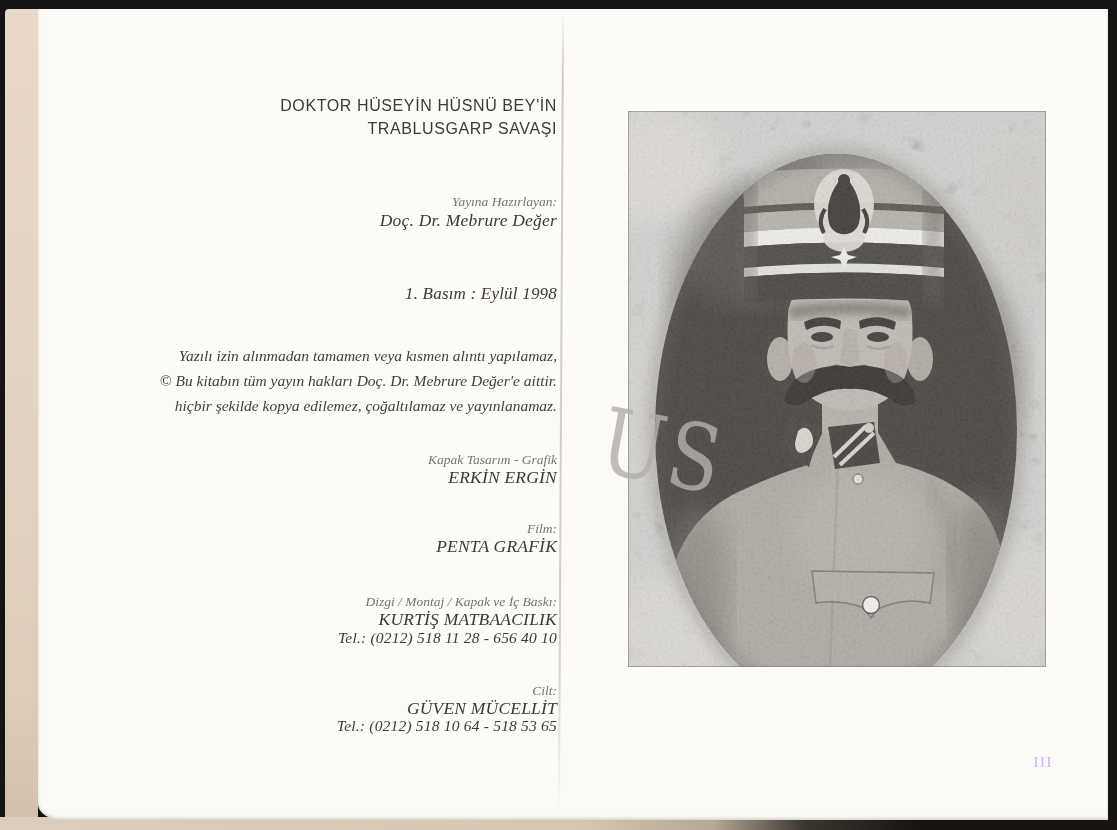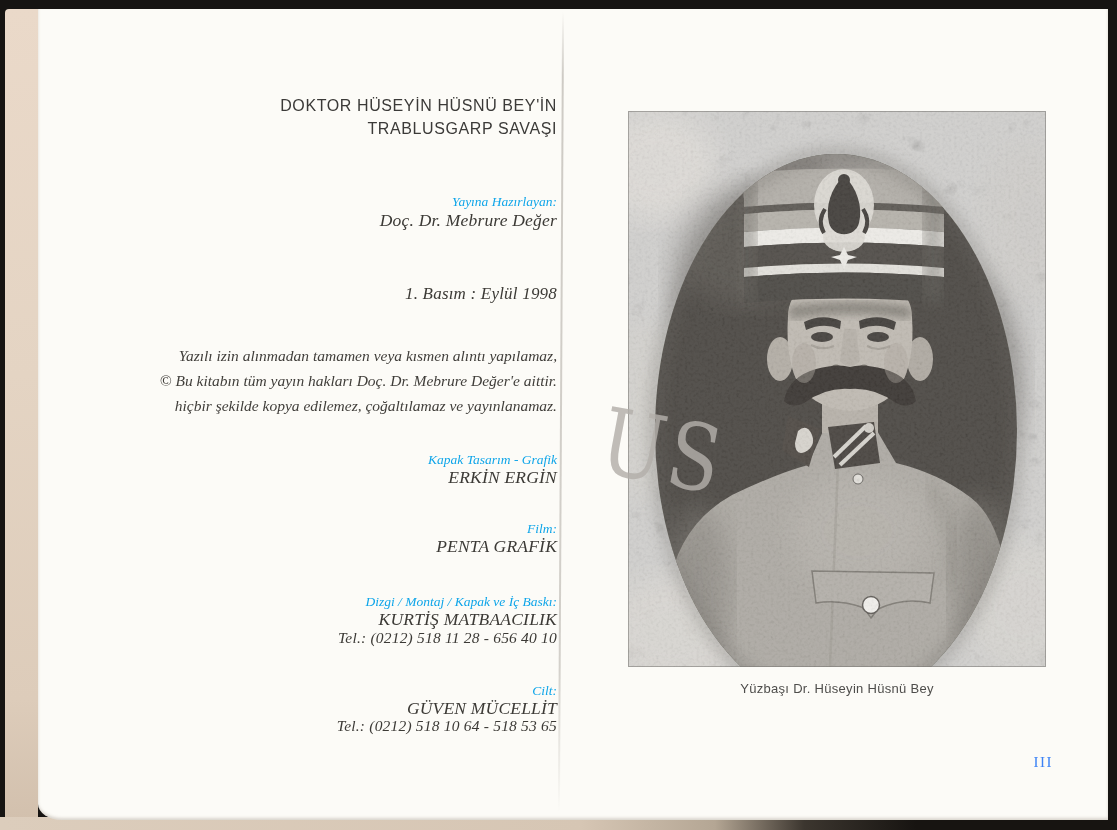--- a/index.html
+++ b/index.html
@@ -16,37 +16,37 @@
   
   .paper{position:absolute;left:38px;top:9px;width:1070px;height:811px;background:#fcfbf7;
     border-bottom-left-radius:24px 16px;box-shadow:inset 0 -2px 3px rgba(120,105,88,0.25);}
   .gutter{position:absolute;left:560px;top:12px;width:2px;height:800px;
     background:linear-gradient(180deg,rgba(150,144,136,0) 0%,rgba(150,144,136,0.45) 8%,rgba(150,144,136,0.4) 82%,rgba(150,144,136,0) 100%);
     transform:rotate(0.3deg);}
 
   
   .lp{position:absolute;left:57px;width:500px;text-align:right;color:#413f3b;}
   .title{top:94px;font-family:"Liberation Sans",sans-serif;font-size:16px;line-height:23px;letter-spacing:0.6px;color:#3b3a38;}
-  .small-i{font-family:"Liberation Serif",serif;font-style:italic;font-size:13.5px;color:#0ea5e9;}
+  .small-i{font-family:"Liberation Serif",serif;font-style:italic;font-size:13.5px;color:#737373;}
   .big-i{font-family:"Liberation Serif",serif;font-style:italic;font-size:17.5px;letter-spacing:0.2px;color:#3c3a36;}
   .preplabel{top:194px;}
   .prepname{top:210px;}
   .edition{top:284px;font-size:17px;}
   .copyright{top:343px;font-family:"Liberation Serif",serif;font-style:italic;font-size:15.5px;line-height:25px;color:#403e3a;}
   .c0l{top:452px;} .c0n{top:467px;}
   .c1l{top:521px;} .c1n{top:536px;}
   .c2l{top:594px;} .c2n{top:609px;} .c2t{top:629px;font-size:15.5px;}
   .c3l{top:683px;} .c3n{top:698px;} .c3t{top:717px;font-size:15.5px;}
 
   
   .photo{position:absolute;left:628px;top:111px;width:418px;height:556px;}
   .caption{position:absolute;left:628px;top:681px;width:418px;text-align:center;
     font-family:"Liberation Sans",sans-serif;font-size:13px;letter-spacing:0.3px;color:#4e4d4b;}
   .pageno{position:absolute;left:1005px;top:754px;width:48px;text-align:right;
-    font-family:"Liberation Serif",serif;font-size:15px;letter-spacing:1.5px;color:#3b82f6;}
+    font-family:"Liberation Serif",serif;font-size:15px;letter-spacing:1.5px;color:#c4b5fd;}
 
   
   .watermark{position:absolute;left:612px;top:388px;font-family:"DejaVu Serif",serif;
     font-size:92px;letter-spacing:5px;color:#b3afaa;opacity:0.82;
     transform:rotate(10.5deg) scaleX(0.82);transform-origin:left top;pointer-events:none;}
 </style>
 </head>
 <body>
 
 <div class="frame">
@@ -200,18 +200,17 @@
         </g>
       </g>
 
       <ellipse cx="208" cy="320" rx="181" ry="277" fill="none" stroke="#57534d" stroke-width="9" opacity="0.5" filter="url(#blur8)"></ellipse>
 
       <rect width="418" height="556" filter="url(#grain)" opacity="0.16"></rect>
       <rect width="418" height="556" fill="none" stroke="#6f6d69" stroke-width="2" opacity="0.5"></rect>
     </g>
   </svg>
 
-  <div class="caption">Yüzbaşı Dr. Hüseyin Hüsnü Bey</div>
   <div class="pageno">III</div>
 
   <div class="watermark">US</div>
 
 </div>
 
 </body></html>

